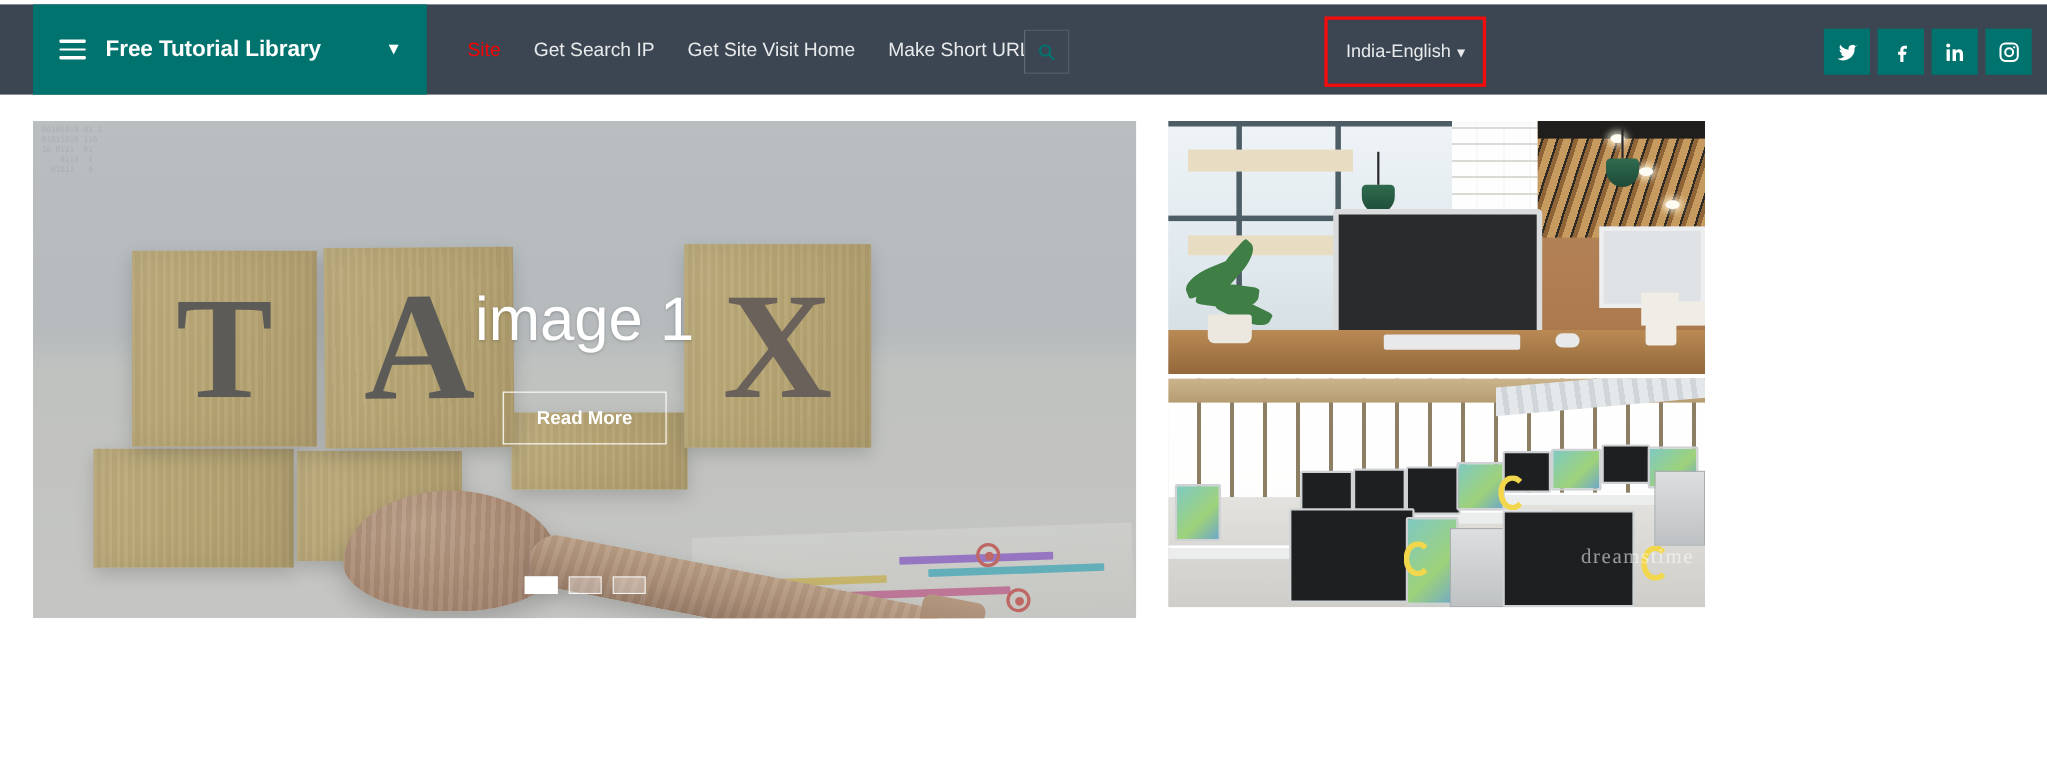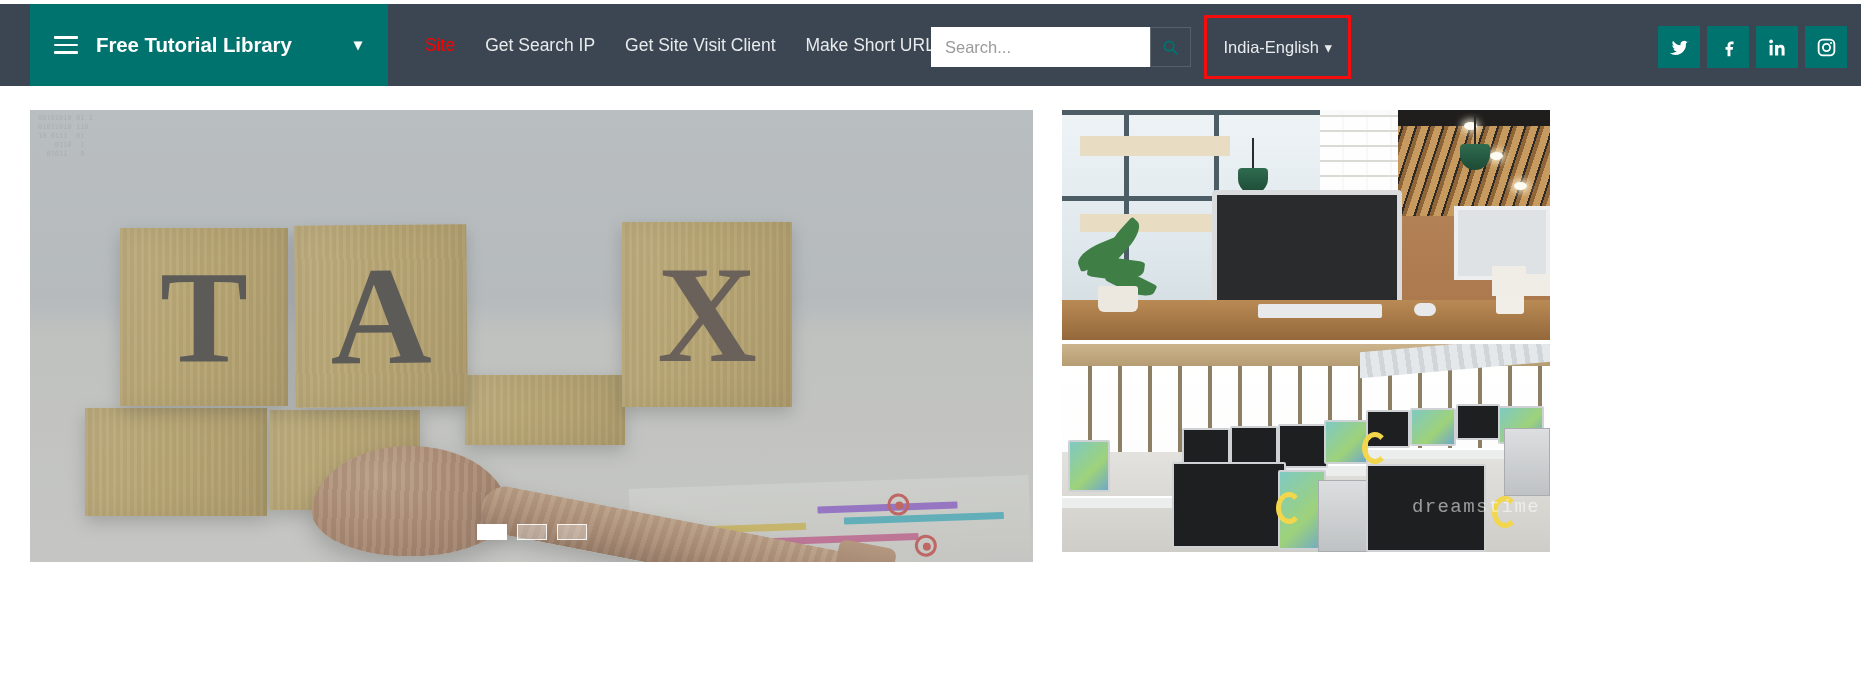--- a/index.html
+++ b/index.html
@@ -333,21 +333,21 @@
     position:absolute; background:linear-gradient(180deg,#dcdedf,#bfc2c4);
     border:1px solid #a9adb0;
   }
   .l-hp {
     position:absolute; border:5px solid #f2d64b; border-radius:50%;
     width:26px; height:32px; border-right-color:transparent;
   }
   .watermark {
     position:absolute; right:10px; bottom:34px;
     color:rgba(255,255,255,.55); font-size:19px;
-    font-family:Liberation Mono, monospace; letter-spacing:1.4px;
+    font-family:Liberation Serif, serif; letter-spacing:1.4px;
     pointer-events:none;
   }
 </style>
 </head>
 <body>
 
 <div class="header">
 
   <div class="brand">
     <div class="hamburger">
@@ -355,26 +355,25 @@
         <i></i>
         <i></i>
     </div>
     <div class="brand-title">Free Tutorial Library</div>
     <div class="brand-caret">▾</div>
   </div>
 
   <nav class="nav">
     <a href="#" class="active">Site</a>
     <a href="#">Get Search IP</a>
-    <a href="#">Get Site Visit Client</a>
+    <a href="#">Get Site Visit Home</a>
     <a href="#">Make Short URL</a>
   </nav>
 
   <div class="searchwrap">
-    <input type="text" placeholder="Search..." style="">
     <div class="searchbtn">
       <svg width="17" height="17" viewBox="0 0 24 24" aria-hidden="true">
         <circle cx="10" cy="10" r="6.6" fill="none" stroke="#00736e" stroke-width="2.6"></circle>
         <line x1="15" y1="15" x2="21" y2="21" stroke="#00736e" stroke-width="2.8" stroke-linecap="round"></line>
       </svg>
     </div>
   </div>
 
   <div class="langbox">
     <span>India-English</span>
@@ -443,20 +442,24 @@
         <div class="target" style="left:284px; top:56px;"></div>
       </div>
 
       <div class="gavel-head"></div>
       <div class="gavel-handle"></div>
       <div class="gavel-tip"></div>
 
       <div class="veil"></div>
     </div>
 
+    <div class="slide-caption">
+      <h2>image 1</h2>
+      <a href="#" class="readmore">Read More</a>
+    </div>
 
     <div class="indicators">
       <div class="ind on"></div>
       <div class="ind"></div>
       <div class="ind"></div>
     </div>
   </div>
 
   <div class="rightcol">
 

